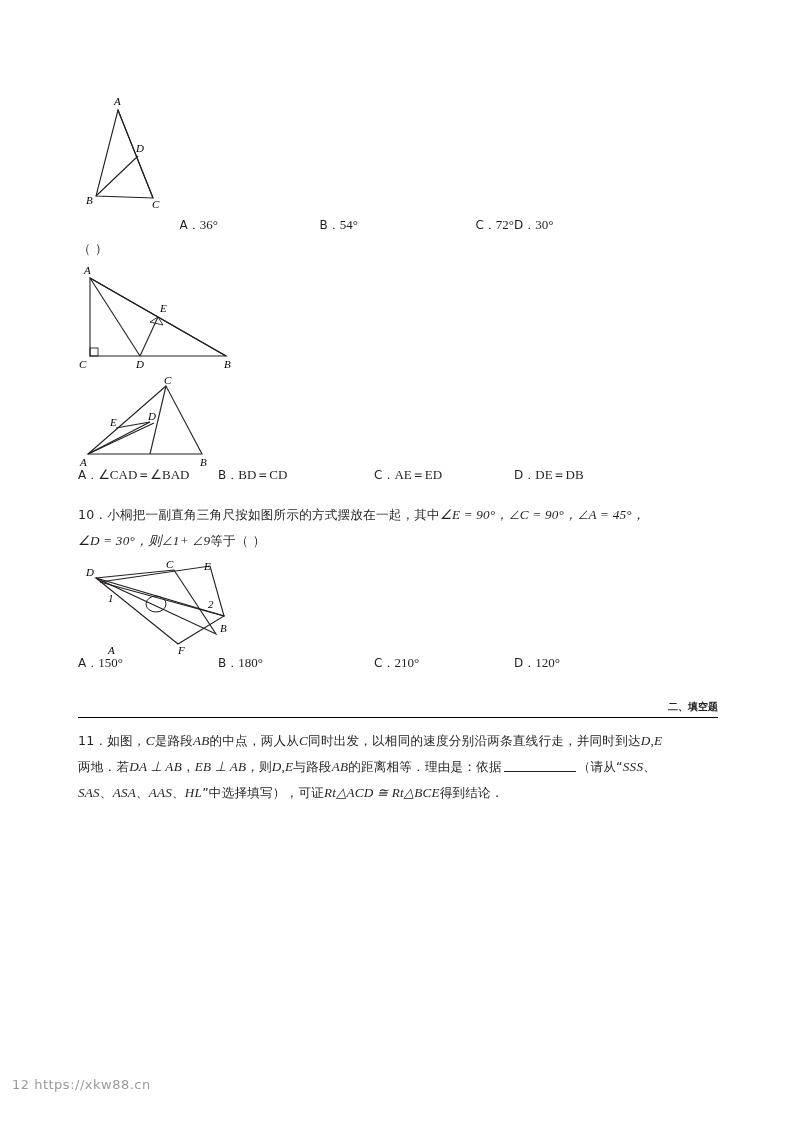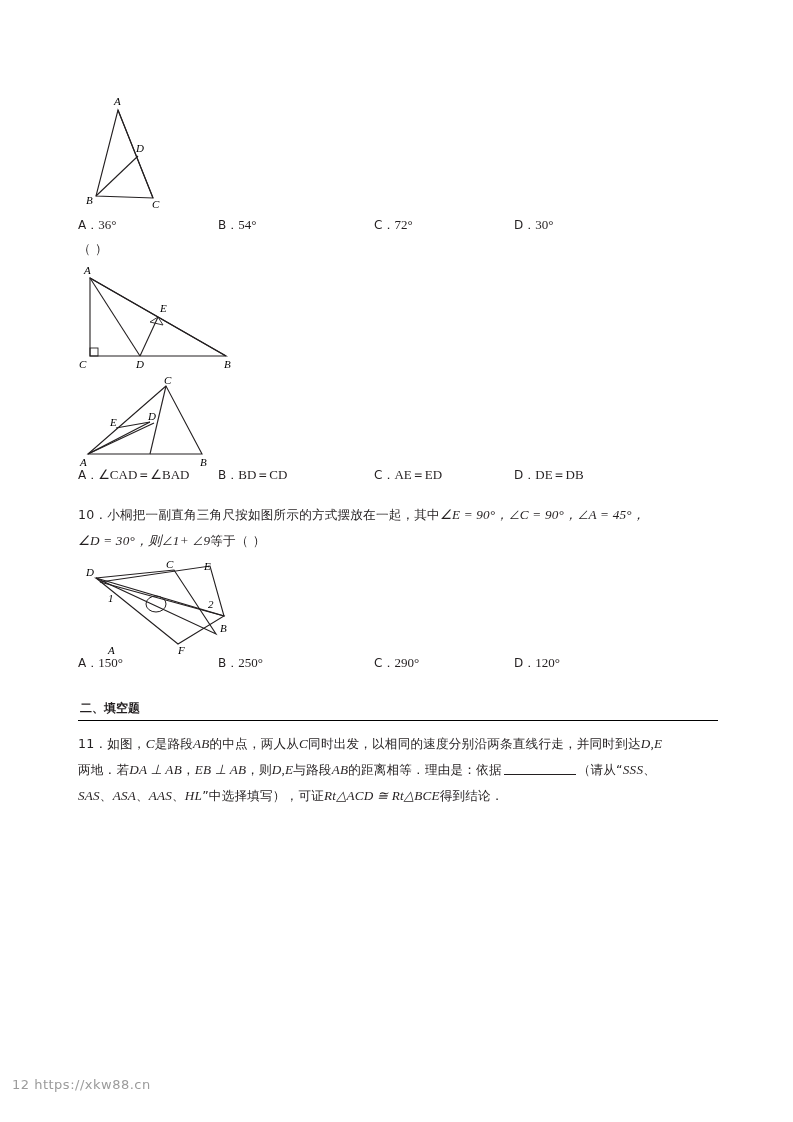--- a/index.html
+++ b/index.html
@@ -70,27 +70,28 @@
     font-size: 14px;
   }
   .sqrt .bar {
     position: absolute;
     left: 8px; right: 0; top: 0px;
     border-top: 1px solid #231f20;
   }
 
   .sec-head {
     font-family: "DejaVu Sans", sans-serif;
-    font-size: 12px;
+    font-size: 10px;
     font-weight: bold;
     margin-top: 10px;
     padding-bottom: 3px;
     border-bottom: 1px solid #000;
     display: block;
     width: 640px;
+    text-align: right;
   }
   .sec-head span { display:inline-block; padding-left: 2px;}
 
   .footer {
     position: absolute;
     left: 0;
     top: 1077px;
     width: 793px;
     text-align: left;
     font-family: "DejaVu Sans", sans-serif;
@@ -124,21 +125,21 @@
         <line x1="18" y1="108" x2="60" y2="68" stroke="#231f20" stroke-width="1.1"></line>
         <line x1="40" y1="22" x2="60" y2="68" stroke="#231f20" stroke-width="0"></line>
         <line x1="40" y1="22" x2="75" y2="110" stroke="#231f20" stroke-width="1.1"></line>
         <text x="36" y="17" font-size="11">A</text>
         <text x="58" y="64" font-size="11">D</text>
         <text x="8" y="116" font-size="11">B</text>
         <text x="74" y="120" font-size="11">C</text>
       </svg>
     </div>
 
-    <div class="choices" style="margin-top:-6px;">
+    <div class="choices" style="margin-top:-6px;text-align:right;">
       <div class="opt w1"><span class="lab">A．</span><span>36°</span></div>
       <div class="opt w2"><span class="lab">B．</span><span>54°</span></div>
       <div class="opt w3"><span class="lab">C．</span><span>72°</span></div>
       <div class="opt"><span class="lab">D．</span><span>30°</span></div>
     </div>
 
     <div class="qtext">
       <span class="cn">（    ）</span>
     </div>
 
@@ -202,22 +203,22 @@
         <text x="30" y="42" font-size="11">1</text>
         <text x="130" y="48" font-size="11">2</text>
         <text x="30" y="94" font-size="11">A</text>
         <text x="100" y="94" font-size="11">F</text>
         <text x="142" y="72" font-size="11">B</text>
       </svg>
     </div>
 
     <div class="choices" style="margin-top:-6px;">
       <div class="opt w1"><span class="lab">A．</span><span>150°</span></div>
-      <div class="opt w2"><span class="lab">B．</span><span>250°</span></div>
-      <div class="opt w3"><span class="lab">C．</span><span>290°</span></div>
+      <div class="opt w2"><span class="lab">B．</span><span>180°</span></div>
+      <div class="opt w3"><span class="lab">C．</span><span>210°</span></div>
       <div class="opt"><span class="lab">D．</span><span>120°</span></div>
     </div>
 
     <div class="sec-head" style="margin-top:26px;">
       <span>二、填空题</span>
     </div>
 
     <div class="qtext" style="margin-top:10px;">
       <span class="cn">11．</span><span class="cn">如图，</span><span class="mi">C</span><span class="cn">是路段</span><span class="mi">AB</span><span class="cn">的中点，两人从</span><span class="mi">C</span><span class="cn">同时出发，以相同的速度分别沿两条直线行走，并同时到达</span><span class="mi">D</span><span class="mu">,</span><span class="mi">E</span>
     </div>

